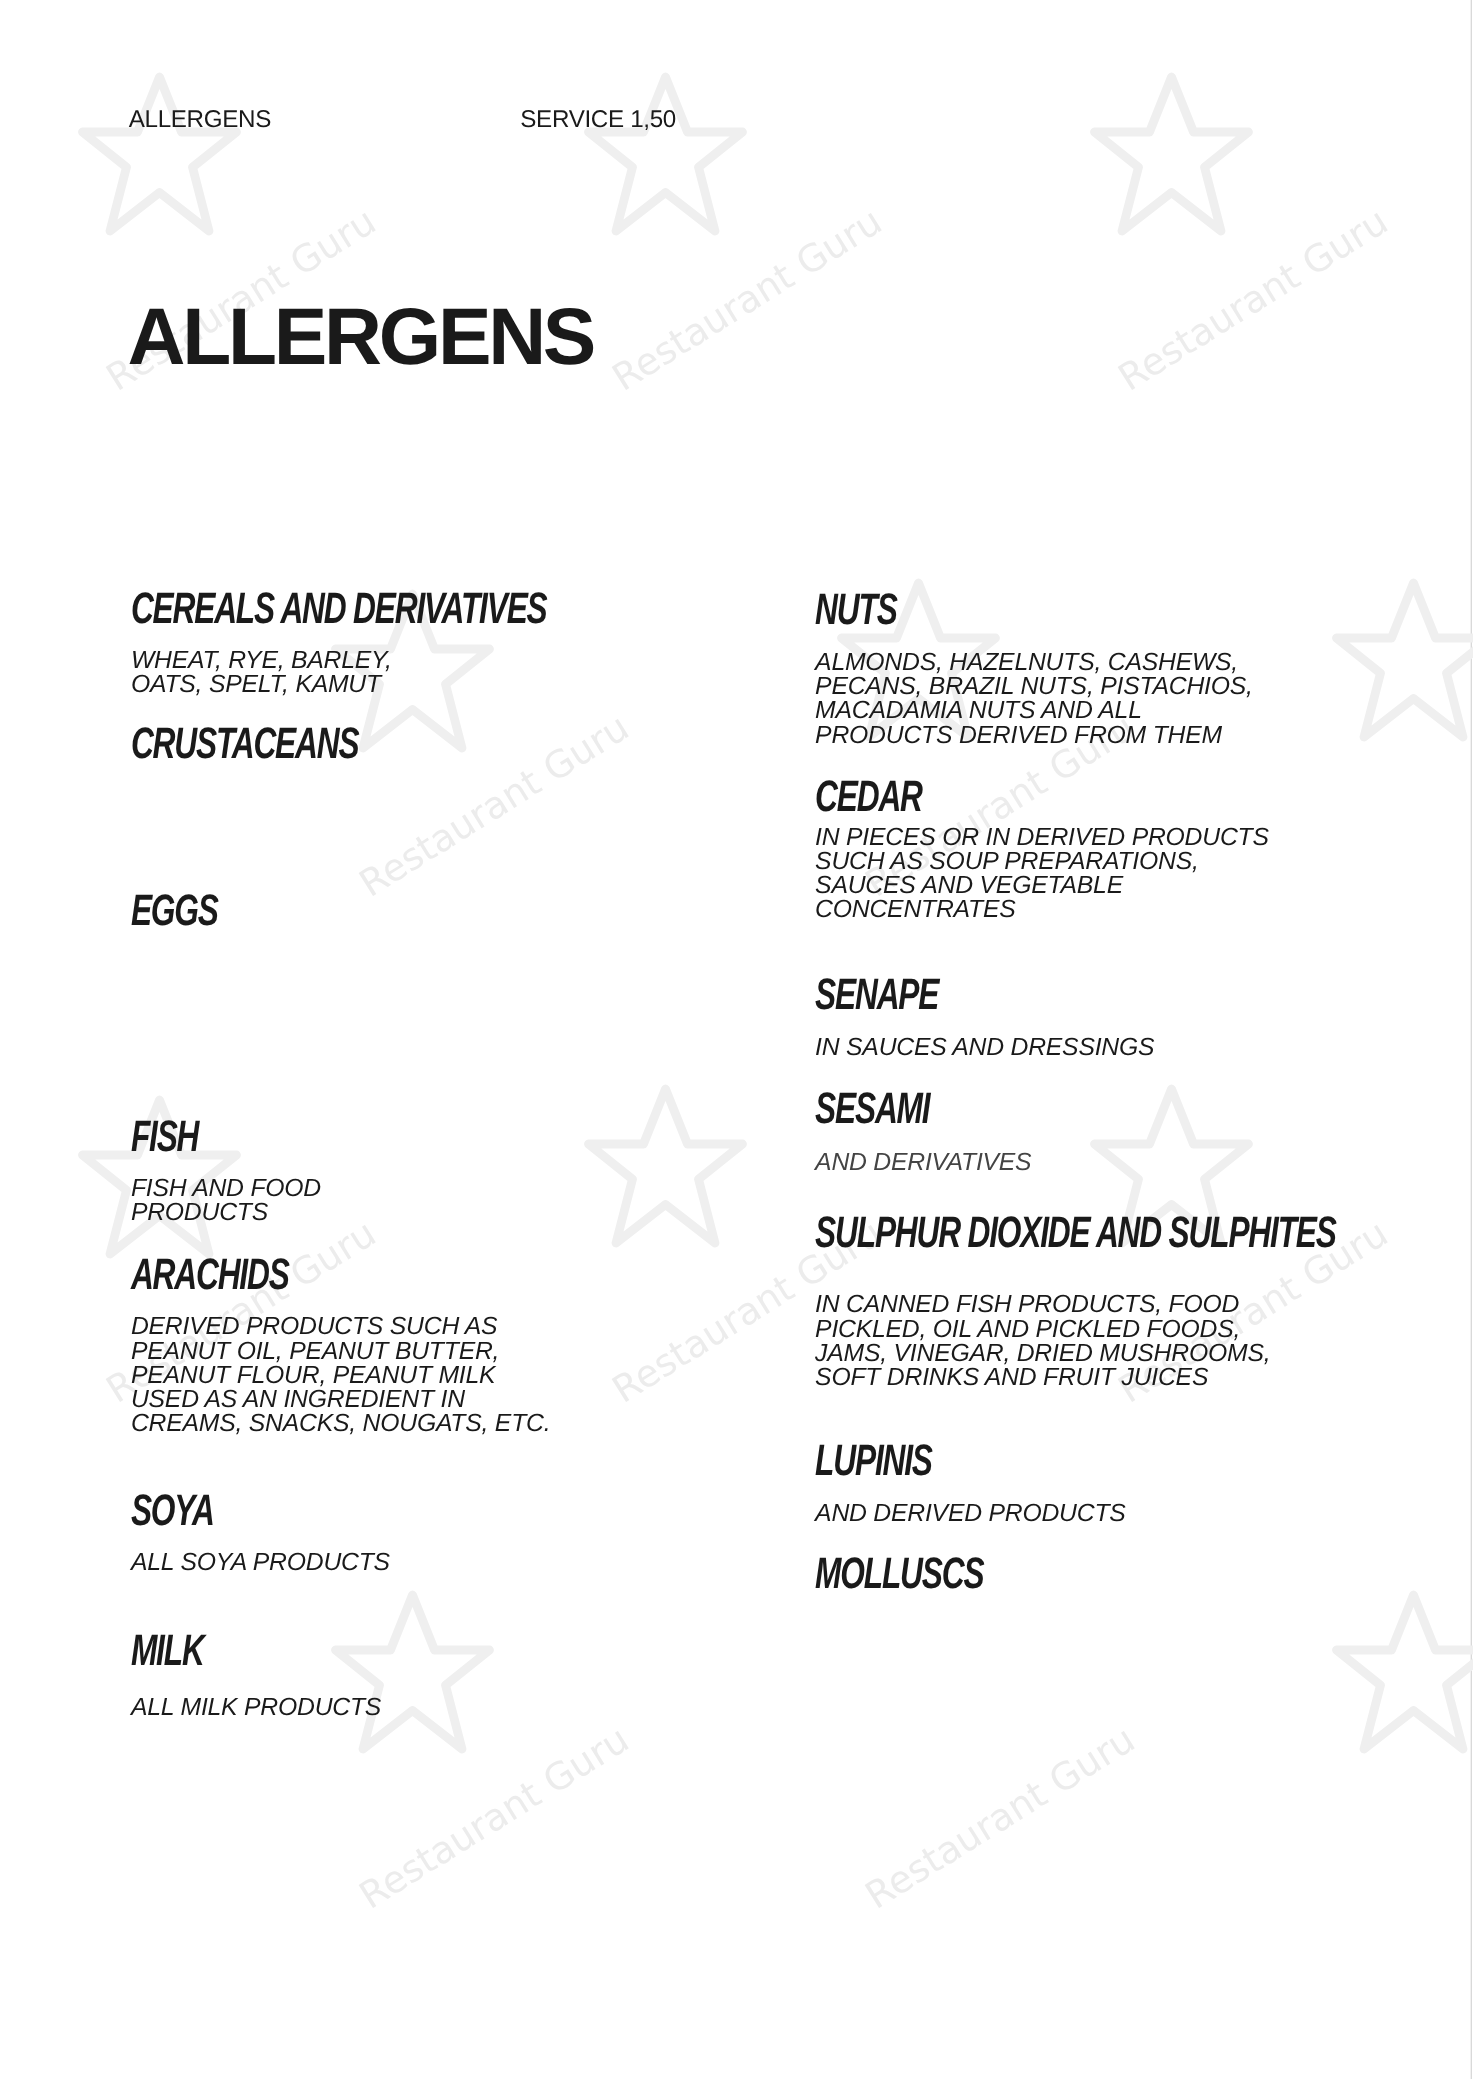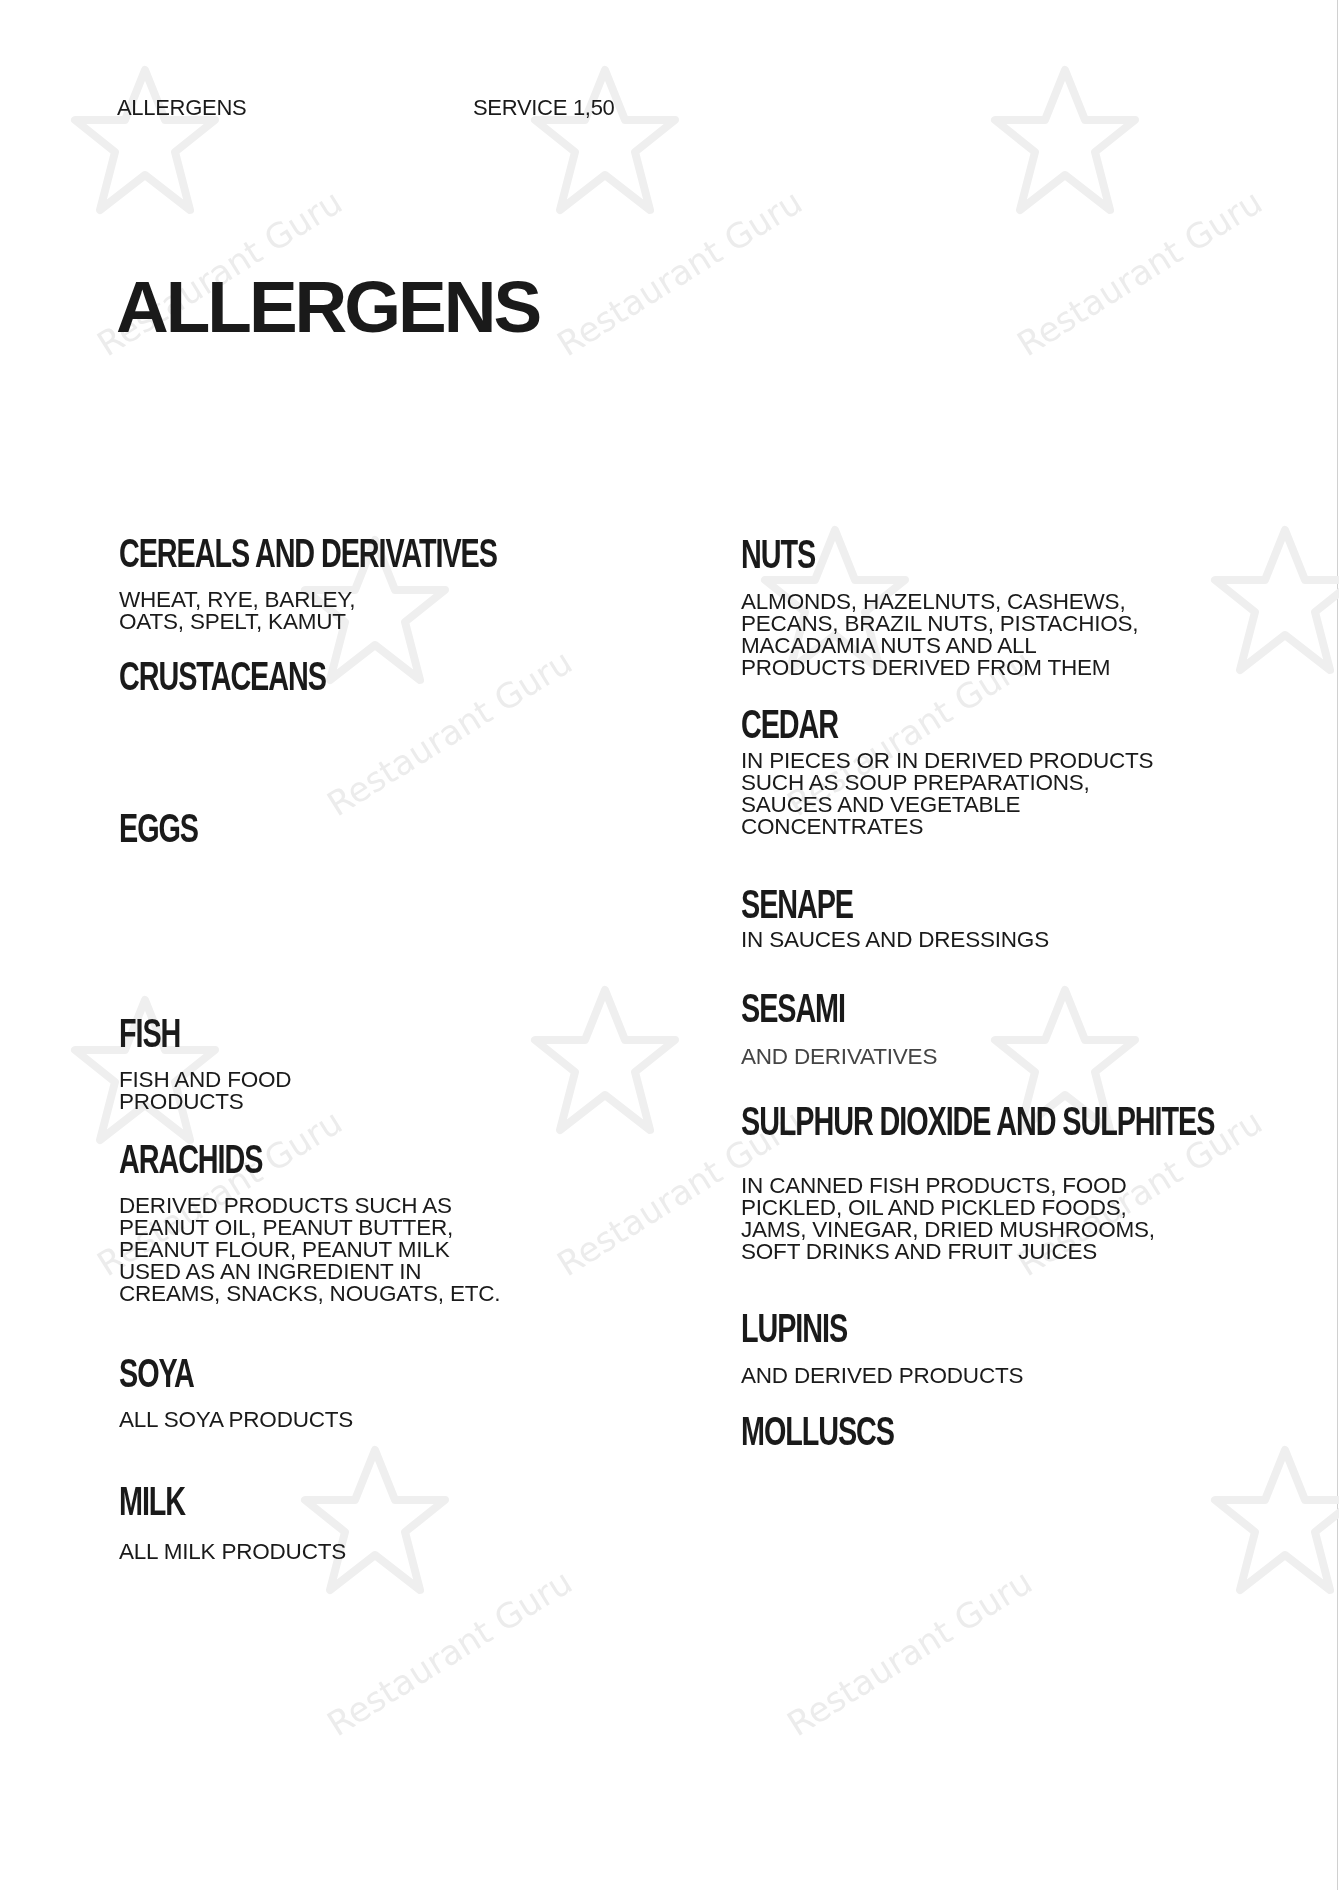--- a/index.html
+++ b/index.html
@@ -2,21 +2,21 @@
 <html><head>
 <meta charset="utf-8">
 <style>
   html, body { margin:0; padding:0; }
   body { width:1339px; height:1890px; background:#ffffff; position:relative; overflow:hidden; font-family:"Liberation Sans", sans-serif; color:#1a1a1a; }
   .edge { position:absolute; right:1px; top:0; width:1px; height:1890px; background:#d0d0d0; }
   .wm { position:absolute; color:#ececec; font-family:"DejaVu Sans", sans-serif; font-size:34px; transform:rotate(-32deg); transform-origin:left top; white-space:nowrap; pointer-events:none; }
   .star { position:absolute; width:150px; height:160px; pointer-events:none; }
   .small { position:absolute; top:95px; font-size:22px; letter-spacing:-0.3px; }
   .title { position:absolute; left:116px; top:270px; font-size:73px; font-weight:bold; letter-spacing:-3px; line-height:1; }
-  .sec { position:absolute; }
+  .sec { position:absolute;font-style:italic; }
   .sec h2 { margin:0; font-size:40px; font-weight:bold; line-height:1; letter-spacing:-1.5px; transform:scaleX(0.72); transform-origin:left top; white-space:nowrap; }
   .sec p { margin:0; font-size:22.5px; line-height:22px; white-space:pre-line; letter-spacing:-0.2px; }
   .light { color:#444; }
 </style>
 </head>
 <body>
 
 <div class="edge"></div>
 
 <svg class="star" style="left:70px;top:60px" viewBox="0 0 150 160">
@@ -110,21 +110,21 @@
 </div>
 <div class="sec" style="left:741px;top:704px">
   <h2>CEDAR</h2>
   <p style="margin-top:6px">IN PIECES OR IN DERIVED PRODUCTS
 SUCH AS SOUP PREPARATIONS,
 SAUCES AND VEGETABLE
 CONCENTRATES</p>
 </div>
 <div class="sec" style="left:741px;top:884px">
   <h2>SENAPE</h2>
-  <p style="margin-top:5px">IN SAUCES AND DRESSINGS</p>
+  <p style="margin-top:17px">IN SAUCES AND DRESSINGS</p>
 </div>
 <div class="sec" style="left:741px;top:988px">
   <h2>SESAMI</h2>
   <p class="light" style="margin-top:18px">AND DERIVATIVES</p>
 </div>
 <div class="sec" style="left:741px;top:1101px">
   <h2>SULPHUR DIOXIDE AND SULPHITES</h2>
   <p style="margin-top:34px">IN CANNED FISH PRODUCTS, FOOD
 PICKLED, OIL AND PICKLED FOODS,
 JAMS, VINEGAR, DRIED MUSHROOMS,

